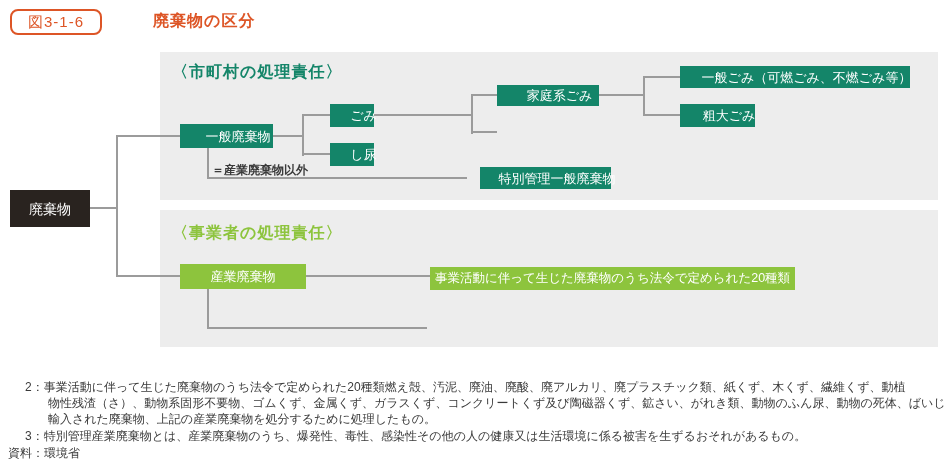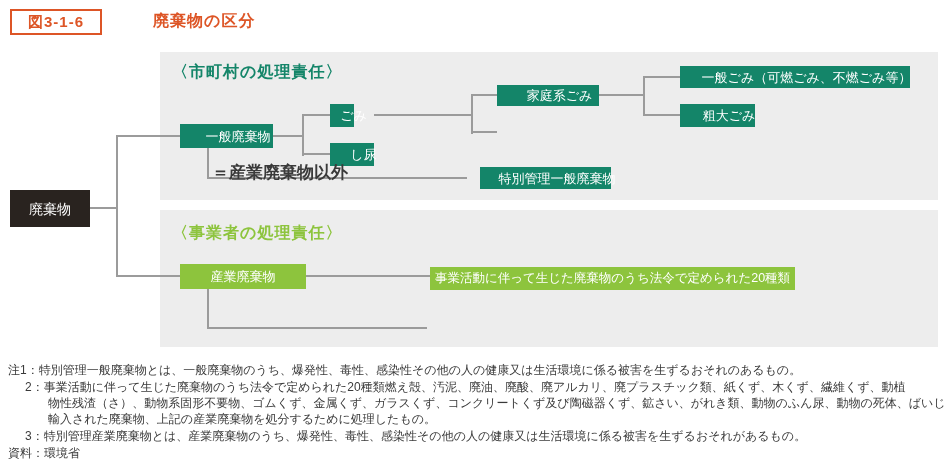--- a/index.html
+++ b/index.html
@@ -3,22 +3,22 @@
 <meta charset="utf-8">
 <style>
   html,body { margin:0; padding:0; background:#fff; }
   .canvas {
     position:relative; width:946px; height:476px; background:#ffffff;
     font-family:"Liberation Sans", sans-serif; overflow:hidden;
     color:#3a3a3a;
   }
   .badge {
     position:absolute; left:10px; top:9px; width:92px; height:26px;
-    border:2px solid #dd5526; border-radius:0; box-sizing:border-box;
-    color:#dd5526; font-size:15px; font-weight:bold;
+    border:2px solid #dd5526; border-radius:8px; box-sizing:border-box;
+    color:#dd5526; font-size:15px; font-weight:normal;
     display:flex; align-items:center; justify-content:center;
     letter-spacing:1px;
   }
   .fig-title {
     position:absolute; left:119px; top:11px; color:#dd5526;
     font-size:16px; font-weight:bold; letter-spacing:1px;margin-left:34px;
   }
   .panel { position:absolute; background:#ededed; }
   .sec-header { position:absolute; font-size:16px; font-weight:bold; letter-spacing:1px; white-space:nowrap; }
   .sec-header.dark  { color:#148569; }
@@ -26,21 +26,21 @@
   .node {
     position:absolute; box-sizing:border-box; color:#ffffff;
     font-size:13px; display:flex; align-items:center; justify-content:center;
     white-space:nowrap; line-height:1;
   }
   .node.dark  { background:#148569;padding-left:23px; }
   .node.light { background:#8dc43d; }
   .node.black { background:#29231f; font-size:14px; }
   .hline, .vline { position:absolute; background:#9b9b9b; }
   .inline-label {
-    position:absolute; font-size:17px; font-weight:bold; color:#3a3a3a;
+    position:absolute; font-size:12px; font-weight:bold; color:#3a3a3a;
     white-space:nowrap; line-height:1;
   }
   .note {
     position:absolute; font-size:12px; color:#3a3a3a;
     white-space:nowrap; line-height:1.2;
   }
 </style>
 </head>
 <body>
 
@@ -73,32 +73,31 @@
   <div class="hline" style="left:645px;top:114px;width:35px;height:2px"></div>
   <div class="vline" style="left:207px;top:148px;width:2px;height:31px"></div>
   <div class="hline" style="left:207px;top:177px;width:260px;height:2px"></div>
   <div class="hline" style="left:297px;top:275px;width:133px;height:2px"></div>
   <div class="vline" style="left:207px;top:289px;width:2px;height:40px"></div>
   <div class="hline" style="left:207px;top:327px;width:220px;height:2px"></div>
 
   <div class="node black" style="left:10px;top:190px;width:80px;height:37px">廃棄物</div>
 
   <div class="node dark" style="left:180px;top:124px;width:93px;height:24px">一般廃棄物</div>
-  <div class="node dark" style="left:330px;top:104px;width:24px;height:23px">ごみ</div>
+  <div class="node dark" style="left:330px;top:104px;width:44px;height:23px">ごみ</div>
   <div class="node dark" style="left:330px;top:143px;width:44px;height:23px">し尿</div>
   <div class="node dark" style="left:497px;top:85px;width:102px;height:21px">家庭系ごみ</div>
   <div class="node dark" style="left:680px;top:66px;width:230px;height:22px">一般ごみ（可燃ごみ、不燃ごみ等）</div>
   <div class="node dark" style="left:680px;top:104px;width:75px;height:23px">粗大ごみ</div>
   <div class="node dark" style="left:480px;top:167px;width:131px;height:22px">特別管理一般廃棄物</div>
 
   <div class="inline-label" style="left:212px;top:164px">＝産業廃棄物以外</div>
 
   <div class="node light" style="left:180px;top:264px;width:126px;height:25px">産業廃棄物</div>
   <div class="node light" style="left:430px;top:267px;width:365px;height:23px;font-size:12.5px">事業活動に伴って生じた廃棄物のうち法令で定められた20種類</div>
 
-  <div class="note" style="left:8px;top:363px">注1：特別管理一般廃棄物とは、一般廃棄物のうち、爆発性、毒性、感染性その他の人の健康又は生活環境に係る被害を生ずるおそれのあるもの。</div>
   <div class="note" style="left:25px;top:380px">2：事業活動に伴って生じた廃棄物のうち法令で定められた20種類燃え殻、汚泥、廃油、廃酸、廃アルカリ、廃プラスチック類、紙くず、木くず、繊維くず、動植</div>
   <div class="note" style="left:48px;top:396px">物性残渣（さ）、動物系固形不要物、ゴムくず、金属くず、ガラスくず、コンクリートくず及び陶磁器くず、鉱さい、がれき類、動物のふん尿、動物の死体、ばいじん、</div>
   <div class="note" style="left:48px;top:412px">輸入された廃棄物、上記の産業廃棄物を処分するために処理したもの。</div>
   <div class="note" style="left:25px;top:429px">3：特別管理産業廃棄物とは、産業廃棄物のうち、爆発性、毒性、感染性その他の人の健康又は生活環境に係る被害を生ずるおそれがあるもの。</div>
   <div class="note" style="left:8px;top:446px">資料：環境省</div>
 
 </div>
 
 </body></html>

